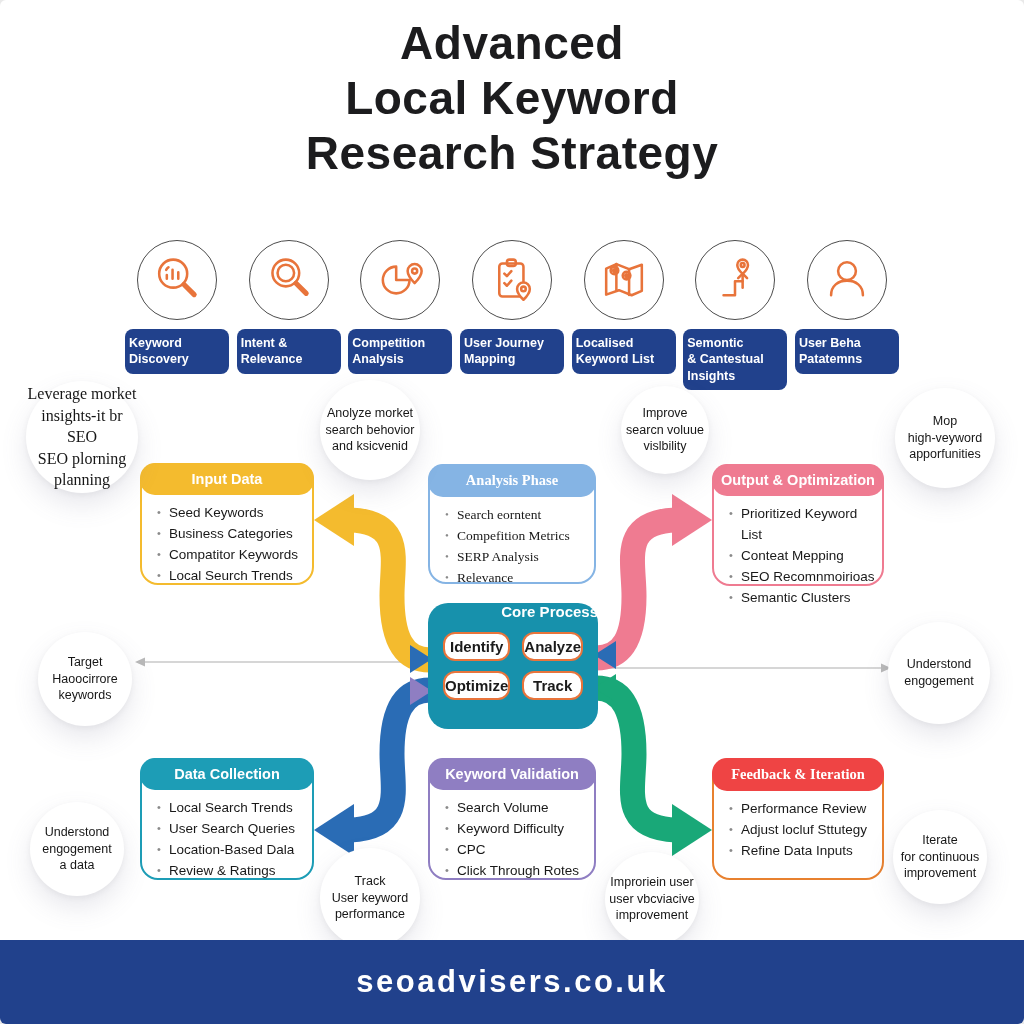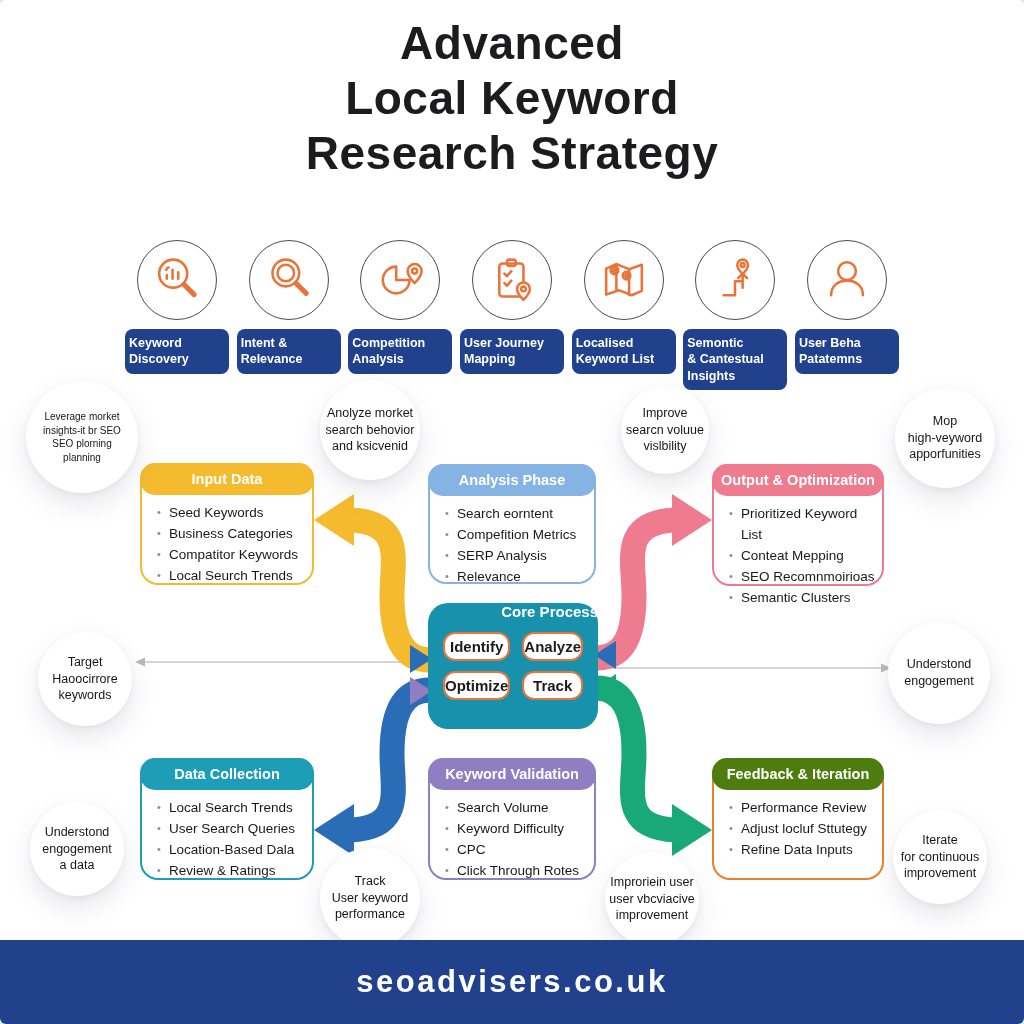--- a/index.html
+++ b/index.html
@@ -24,25 +24,25 @@
 
   
   .box { position:absolute; background:#fff; border-radius:18px; z-index:2; }
   .box-head { border-radius:15px; color:#fff; font-weight:700; font-size:14.5px;
               text-align:center; padding:8px 4px; margin:-2px -2px 0; white-space:nowrap; }
   .box-list { margin:8px 0 0; padding:0 6px 0 27px; list-style:none; }
   .box-list li { font-size:13.5px; color:#191919; line-height:1.55; position:relative; font-weight:500; }
   .box-list li::before { content:"•"; color:#8a8a8a; position:absolute; left:-12px; top:1px; font-size:11px; }
 
   .accent-yellow { border:2.5px solid #F4BB2E; } .accent-yellow .box-head { background:#F4BB2E; }
-  .accent-blue   { border:2.5px solid #85B4E4; } .accent-blue   .box-head { background:#85B4E4; }
+  .accent-blue   { border:2.5px solid #85B4E4;font-family:Liberation Serif, serif; } .accent-blue   .box-head { background:#85B4E4; }
   .accent-pink   { border:2.5px solid #EF7B91; } .accent-pink   .box-head { background:#EF7B91; }
   .accent-teal   { border:2.5px solid #1D9DB6; } .accent-teal   .box-head { background:#1D9DB6; }
   .accent-purple { border:2.5px solid #8F7EC2; } .accent-purple .box-head { background:#8F7EC2; }
-  .accent-orange { border:2.5px solid #E8812F; } .accent-orange .box-head { background:#4d7c0f; }
+  .accent-orange { border:2.5px solid #E8812F; } .accent-orange .box-head { background:#ef4444;font-family:Liberation Serif, serif; }
 
   #box-input    { left:140px; top:463px; width:174px; height:122px; }
   #box-analysis { left:428px; top:464px; width:168px; height:120px; }
   #box-output   { left:712px; top:464px; width:172px; height:122px; }
   #box-datacol  { left:140px; top:758px; width:174px; height:122px; }
   #box-keyval   { left:428px; top:758px; width:168px; height:122px; }
   #box-feedback { left:712px; top:758px; width:172px; height:122px; }
 
   
   #core { position:absolute; left:428px; top:603px; width:170px; height:126px;
@@ -51,21 +51,21 @@
   .core-grid { display:grid; grid-template-columns:1fr 1fr; gap:10px 12px; padding:12px 15px 0; }
   .pill { background:#fff; border:2px solid #E8743B; border-radius:12px; text-align:center;
           font-size:15px; font-weight:600; color:#1b1b1b; padding:4px 0; }
 
   
   .bubble { position:absolute; background:#fff; border-radius:50%;
             box-shadow:0 12px 26px rgba(110,110,140,.16), 0 2px 6px rgba(0,0,0,.05);
             display:flex; align-items:center; justify-content:center; text-align:center;
             font-size:12.5px; line-height:1.35; color:#161616; white-space:pre-line;
             z-index:2; font-weight:500; }
-  #b1 { left:26px;  top:381px; width:112px; height:112px; font-size:10px; }
+  #b1 { left:26px;  top:381px; width:112px; height:112px; font-size:16px;font-family:Liberation Serif, serif; }
   #b2 { left:320px; top:380px; width:100px; height:100px; }
   #b3 { left:621px; top:386px; width:88px;  height:88px;  }
   #b4 { left:895px; top:388px; width:100px; height:100px; }
   #b5 { left:38px;  top:632px; width:94px;  height:94px;  }
   #b6 { left:888px; top:622px; width:102px; height:102px; }
   #b7 { left:30px;  top:802px; width:94px;  height:94px;  }
   #b8 { left:320px; top:848px; width:100px; height:100px; }
   #b9 { left:605px; top:852px; width:94px;  height:94px;  }
   #b10{ left:893px; top:810px; width:94px;  height:94px;  }
 

